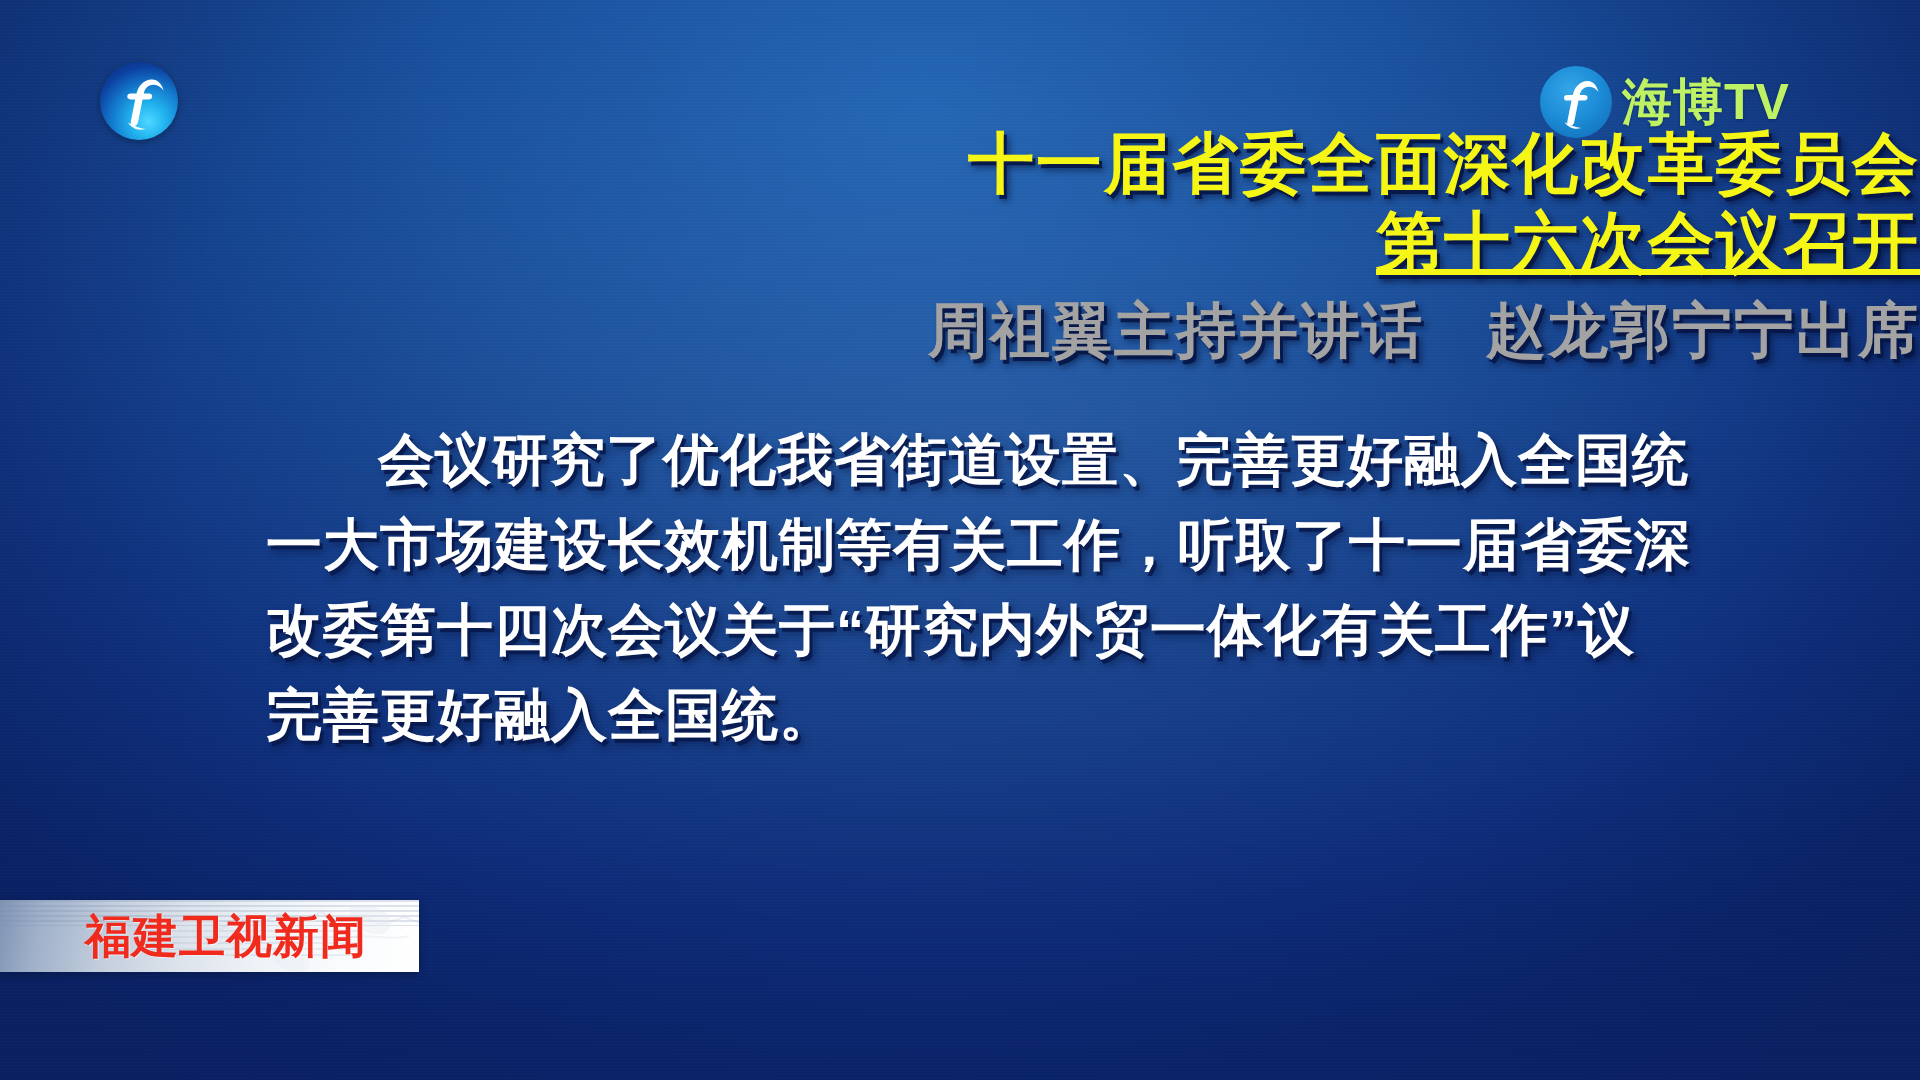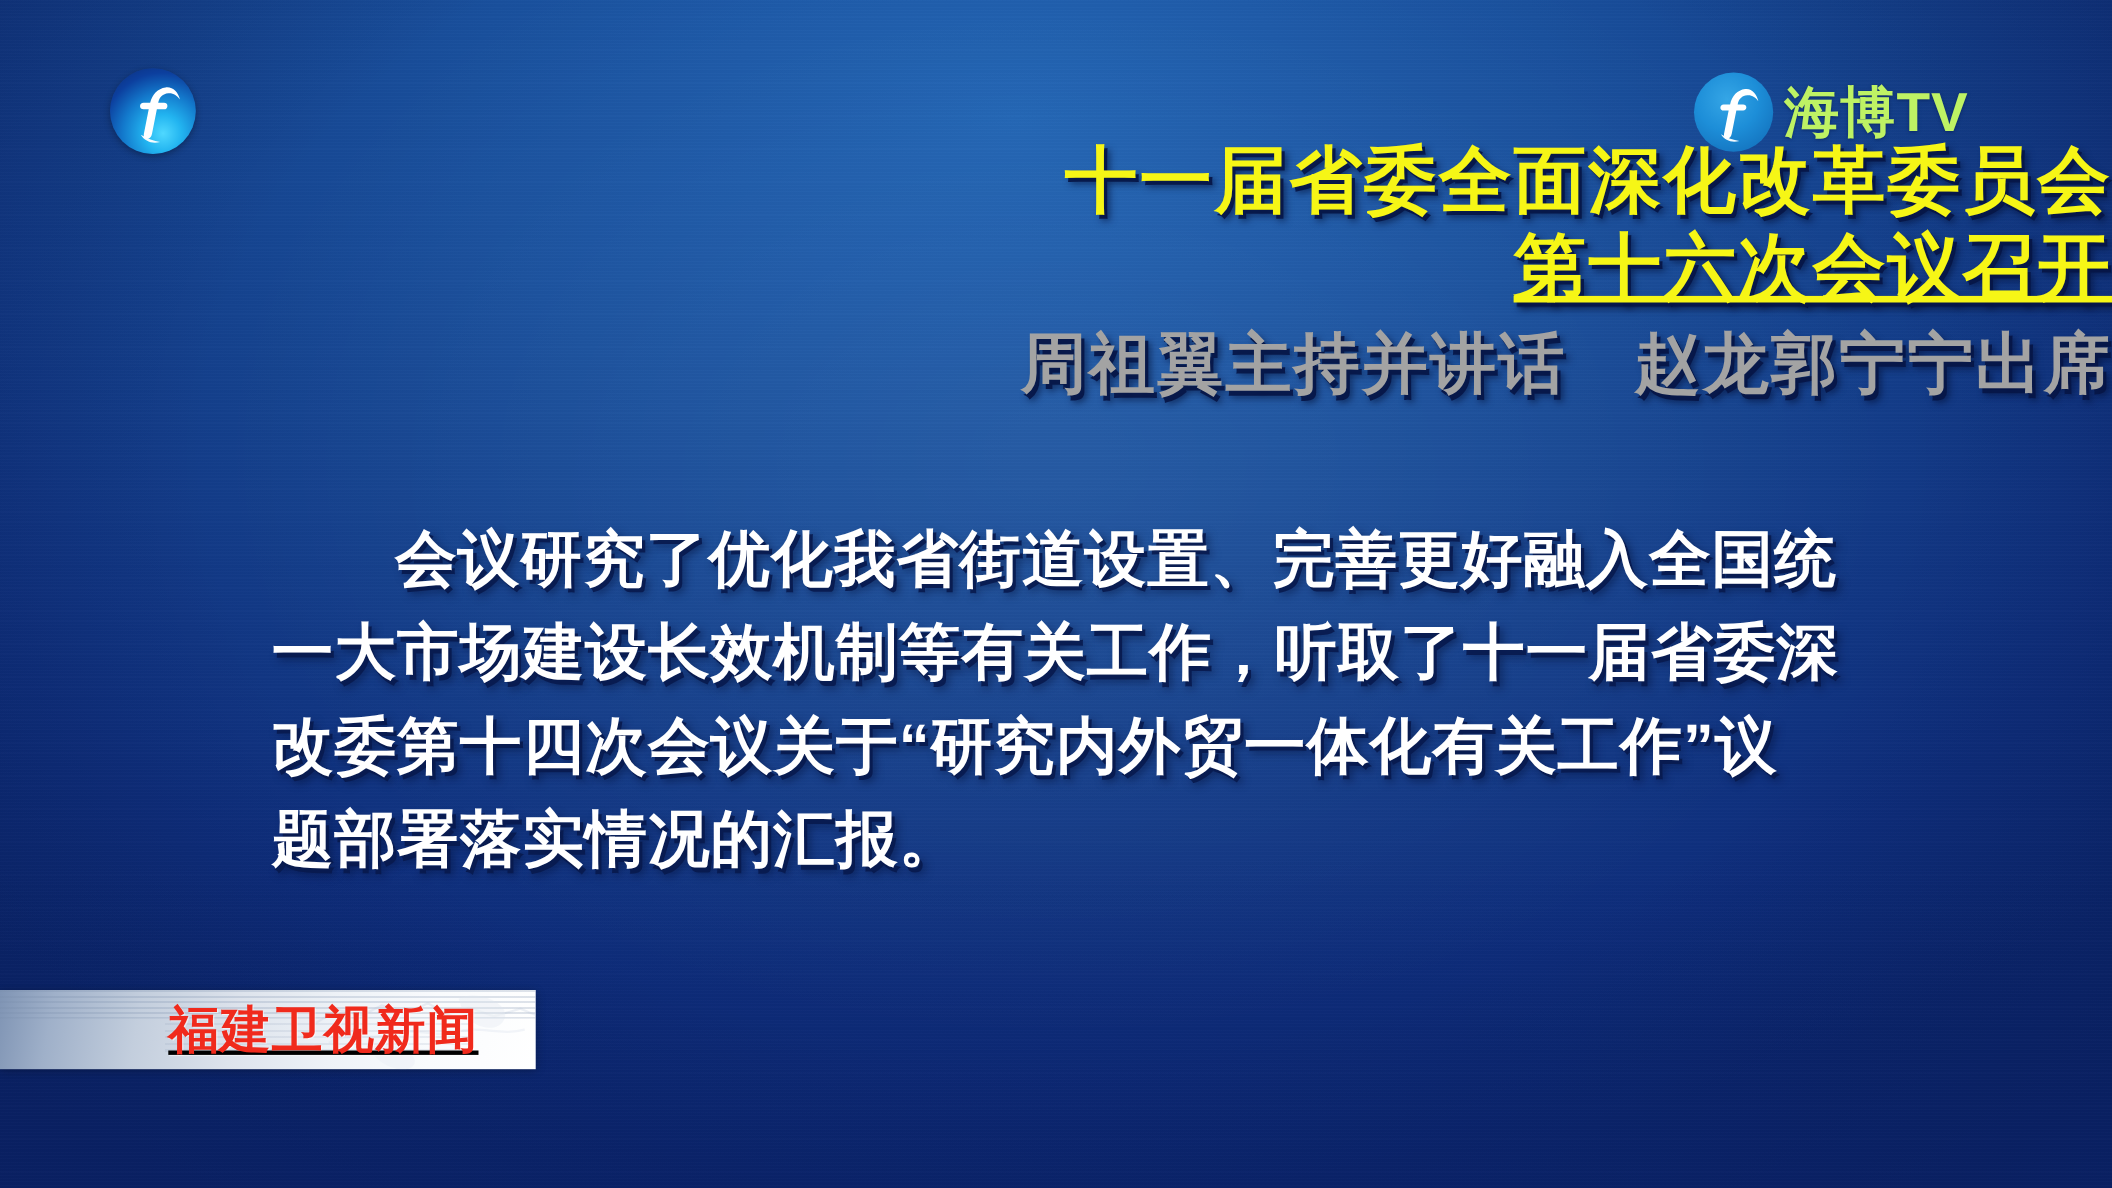--- a/index.html
+++ b/index.html
@@ -143,61 +143,59 @@
   .hl-3 {
     font-size: 60px;
     letter-spacing: 2px;
     margin-top: 26px;
     color: #a3a3a3;
   }
 
   
   .body-block {
     position: absolute;
-    left: 247px;
+    left: 266px;
     top: 432px;
     width: 1440px;
-    margin-top: 48px;
   }
   .body-line {
     color: #ffffff;
     font-size: 56px;
     font-weight: 700;
     line-height: 1.0;
     letter-spacing: 1px;
     white-space: nowrap;
     margin-bottom: 29px;
     text-shadow:
       3px 4px 0 rgba(8,26,78,0.9),
       5px 6px 8px rgba(3,14,52,0.55);
   }
   .body-line.indent { text-indent: 112px; }
 
   
   .program-banner {
     position: absolute;
     left: 0;
     top: 900px;
-    width: 487px;
+    width: 419px;
     height: 72px;
     background:
       linear-gradient(100deg,
         #7f94b4 0%,
         #9fb0c9 10%,
         #c3cedd 26%,
         #dde3ec 44%,
         #eef2f7 62%,
         #f9fbfd 80%,
         #ffffff 100%);
     box-shadow: 0 2px 8px rgba(0,0,0,0.28);
     overflow: hidden;
     display: flex;
     align-items: center;
     justify-content: flex-end;
-    text-decoration: underline;
   }
   .banner-streaks {
     position: absolute;
     left: 0; right: 0; top: 0; height: 26px;
     background: repeating-linear-gradient(
       to bottom,
       rgba(120,140,170,0.30) 0px,
       rgba(120,140,170,0.30) 2px,
       rgba(255,255,255,0.0) 2px,
       rgba(255,255,255,0.0) 5px);
@@ -267,21 +265,21 @@
   <div class="headline-block">
     <div class="hl hl-1">十一届省委全面深化改革委员会</div>
     <div class="hl hl-2">第十六次会议召开</div>
     <div class="hl hl-3">周祖翼主持并讲话　赵龙郭宁宁出席</div>
   </div>
 
   <div class="body-block">
     <div class="body-line indent">会议研究了优化我省街道设置、完善更好融入全国统</div>
     <div class="body-line">一大市场建设长效机制等有关工作，听取了十一届省委深</div>
     <div class="body-line">改委第十四次会议关于“研究内外贸一体化有关工作”议</div>
-    <div class="body-line">题部署落实情况的汇报。</div>
+    <div class="body-line">完善更好融入全国统。</div>
   </div>
 
   <div class="program-banner">
     <div class="banner-streaks"></div>
     <div class="banner-streaks-b"></div>
     <svg class="banner-map" viewBox="0 0 230 95">
       <path d="M10 40 L30 28 L52 33 L70 24 L95 30 L112 22 L130 32 L150 26 L172 34 L196 27 L218 36" stroke="#b9c6da" stroke-width="2" fill="none" opacity="0.5"></path>
       <path d="M22 58 C40 48 62 56 80 50 C100 43 118 54 138 48 C158 42 178 52 200 46" stroke="#c8d3e2" stroke-width="2" fill="none" opacity="0.45"></path>
       <path d="M140 18 C152 12 168 16 178 24 C186 31 182 42 172 44 C160 46 148 38 144 30 Z" fill="#dfe6ef" opacity="0.6"></path>
       <path d="M60 62 C74 56 90 62 98 70 C104 77 96 84 86 82 C74 80 62 72 60 62 Z" fill="#dfe6ef" opacity="0.5"></path>

